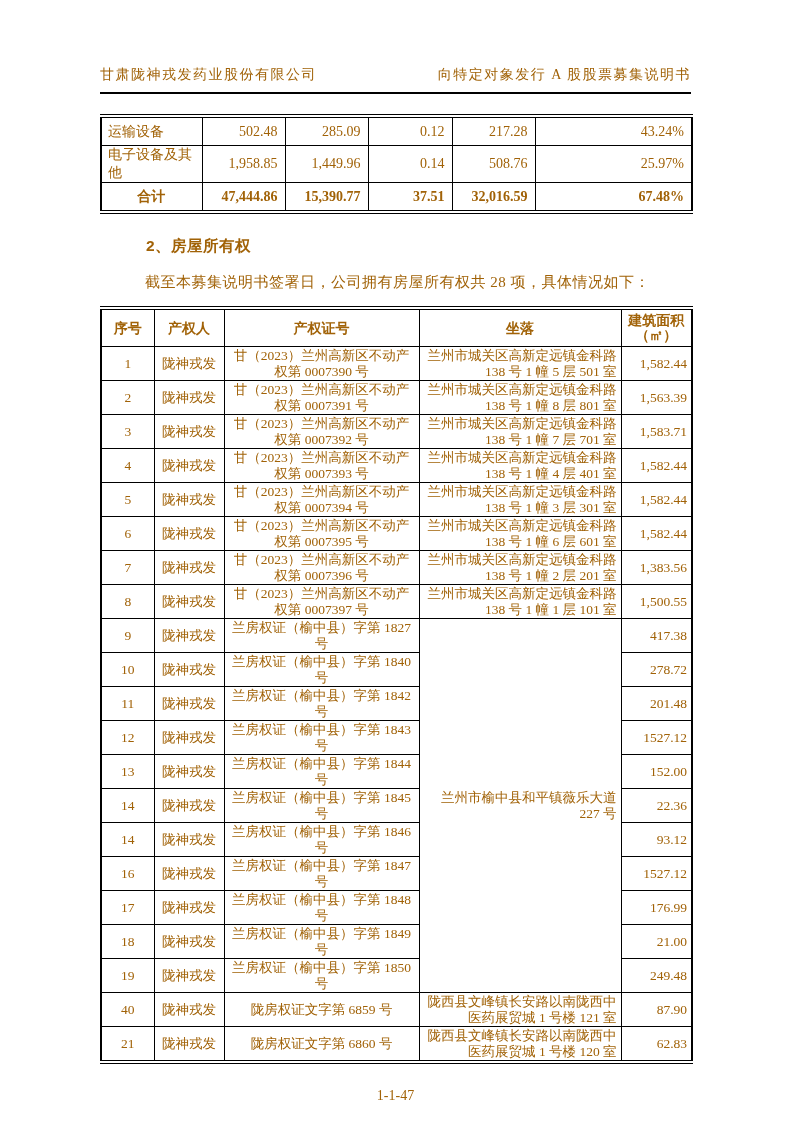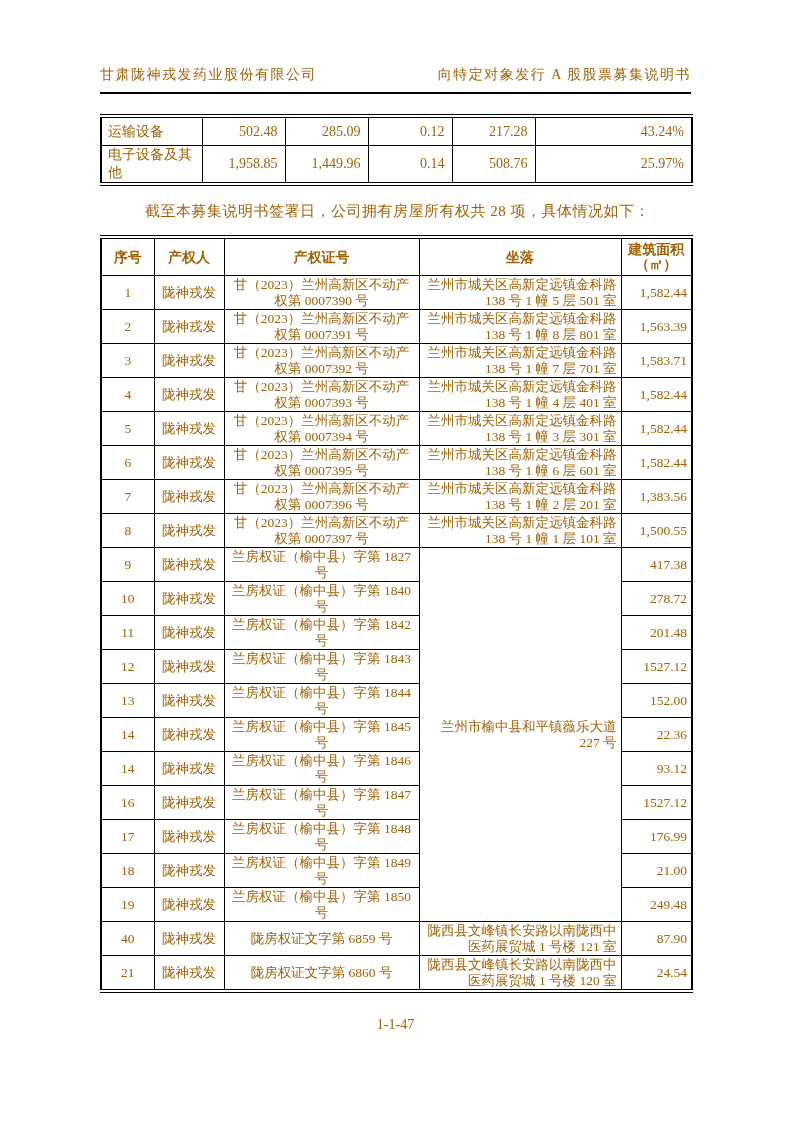--- a/index.html
+++ b/index.html
@@ -107,23 +107,32 @@
           <td class="num">43.24%</td>
         </tr>
         <tr>
           <td class="label">电子设备及其他</td>
           <td class="num">1,958.85</td>
           <td class="num">1,449.96</td>
           <td class="num">0.14</td>
           <td class="num">508.76</td>
           <td class="num">25.97%</td>
         </tr>
+        <tr class="total">
+          <td class="label">合计</td>
+          <td class="num">47,444.86</td>
+          <td class="num">15,390.77</td>
+          <td class="num">37.51</td>
+          <td class="num">32,016.59</td>
+          <td class="num">67.48%</td>
+        </tr>
       </tbody>
   </table>
 
+  <div class="section-heading">2、房屋所有权</div>
 
   <p class="intro">截至本募集说明书签署日，公司拥有房屋所有权共 28 项，具体情况如下：</p>
 
   <table class="prop-table">
     <colgroup>
       <col style="width:53px">
         <col style="width:70px">
         <col style="width:195px">
       <col style="width:202px">
         <col style="width:71px">
@@ -267,20 +276,20 @@
           <td class="c-owner">陇神戎发</td>
           <td class="c-cert">陇房权证文字第 6859 号</td>
           <td class="c-loc">陇西县文峰镇长安路以南陇西中医药展贸城 1 号楼 121 室</td>
           <td class="c-area">87.90</td>
         </tr>
         <tr>
           <td class="c-no">21</td>
           <td class="c-owner">陇神戎发</td>
           <td class="c-cert">陇房权证文字第 6860 号</td>
           <td class="c-loc">陇西县文峰镇长安路以南陇西中医药展贸城 1 号楼 120 室</td>
-          <td class="c-area">24.54</td>
+          <td class="c-area">62.83</td>
         </tr>
       </tbody>
   </table>
 
   <div class="page-footer">1-1-47</div>
 
 </div>
 
 </body></html>

